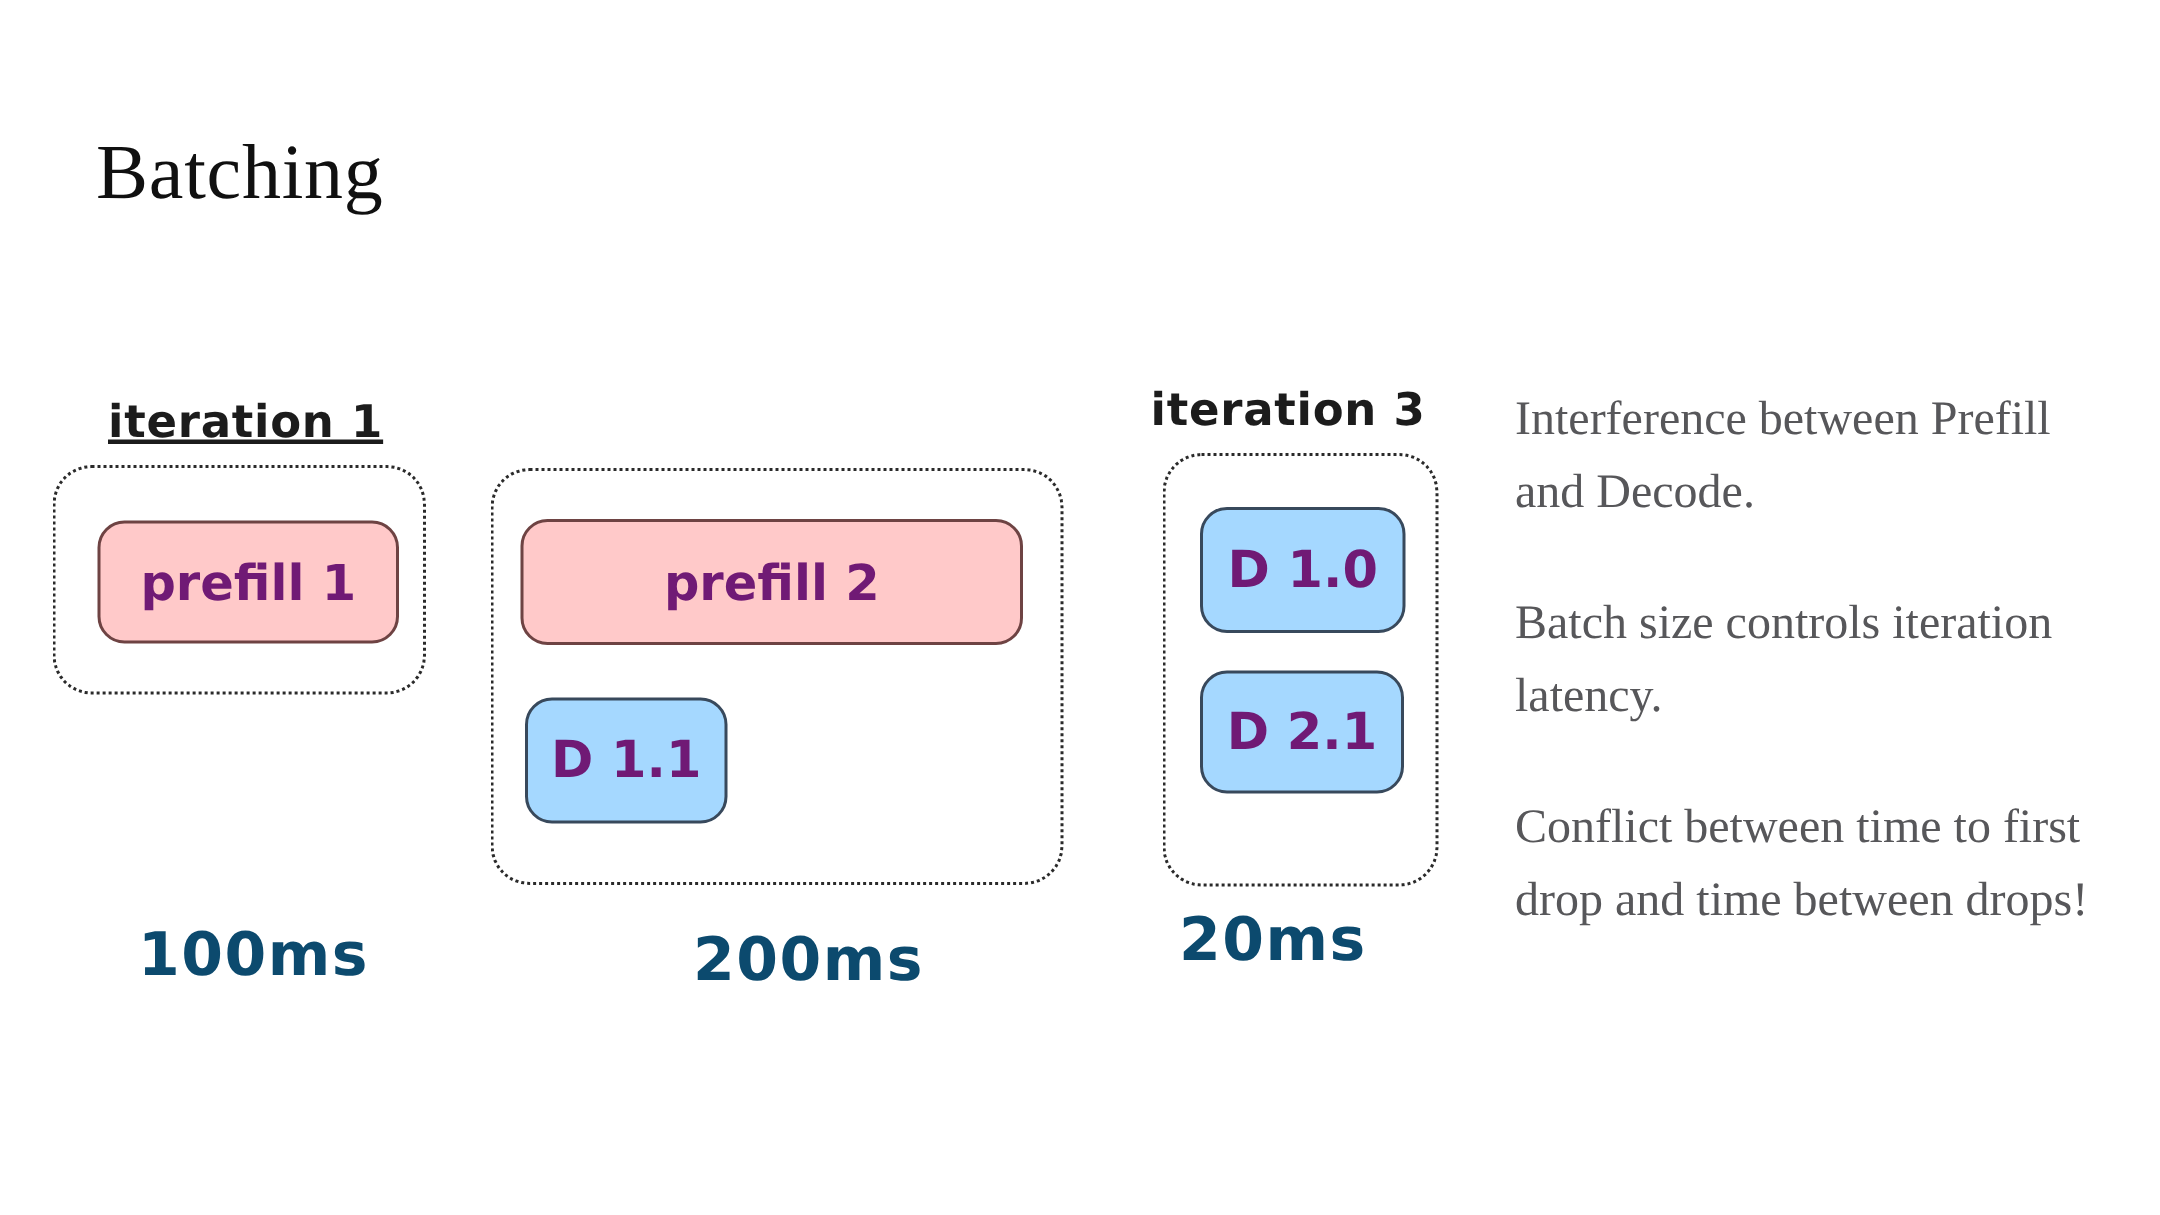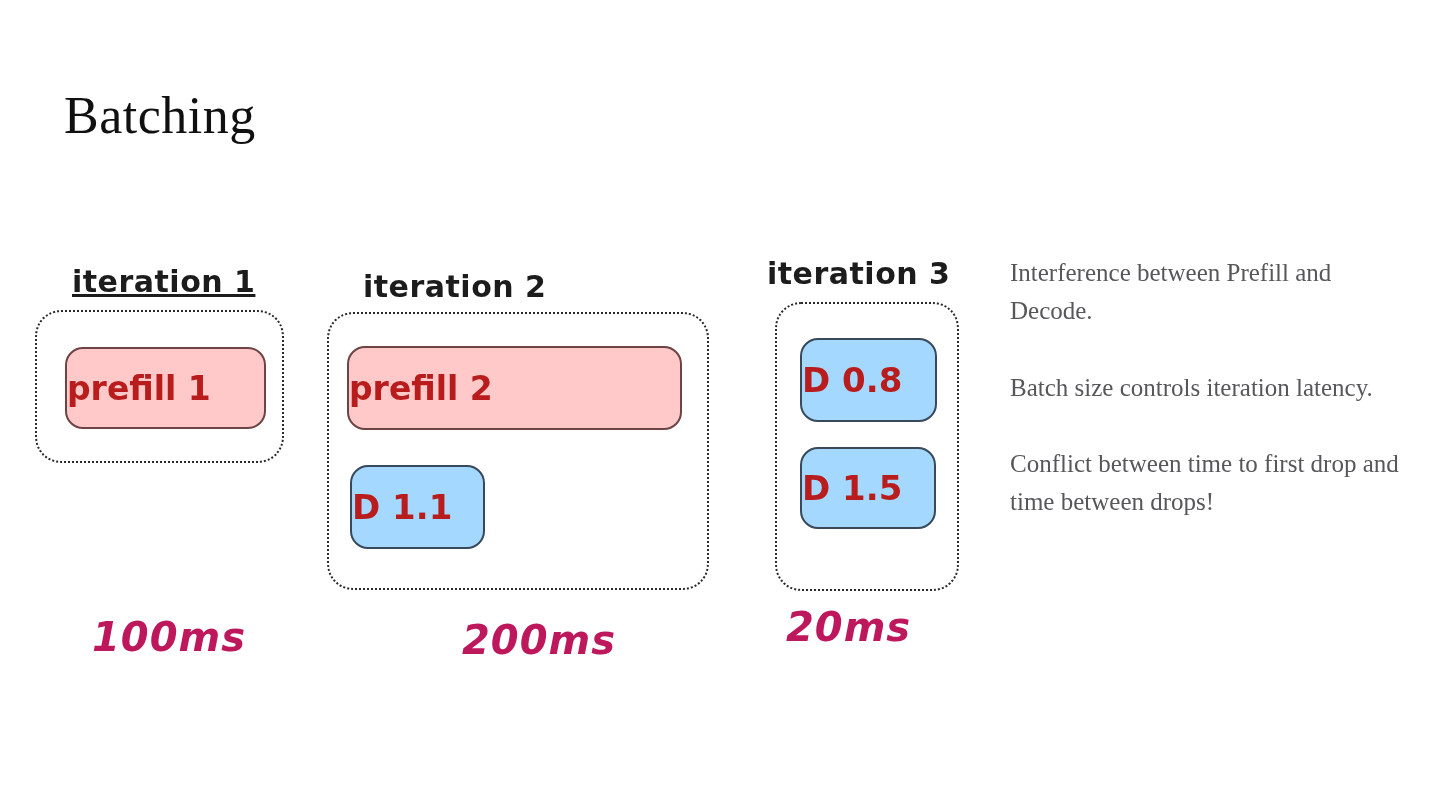--- a/index.html
+++ b/index.html
@@ -39,59 +39,58 @@
     position: absolute;
     border: 2px dotted #2a2a2a;
     border-radius: 26px;
     background: transparent;
   }
 
   .box {
     position: absolute;
     display: flex;
     align-items: center;
-    justify-content: flex-start;
+    justify-content: center;
     border-radius: 18px;
     font-family: "DejaVu Sans", sans-serif;
     font-weight: 700;
-    color: #b91c1c;
+    color: #701a75;
     white-space: nowrap;
   }
   .box.prefill {
     background: #ffc9c9;
     border: 2px solid #6e4343;
     font-size: 33px;
   }
   .box.decode {
     background: #a5d8ff;
     border: 2px solid #38495c;
     font-size: 34px;
   }
 
   .time-label {
     position: absolute;
     font-family: "DejaVu Sans", sans-serif;
     font-weight: 700;
     font-size: 40px;
-    color: #be185d;
+    color: #0c4a6e;
     letter-spacing: 1px;
     white-space: nowrap;
-    font-style: italic;
   }
 
   .notes {
     position: absolute;
     left: 1010px;
     top: 254px;
     width: 396px;
   }
   .notes p {
     margin: 0 0 38px 0;
     font-family: "Liberation Serif", serif;
-    font-size: 25px;
+    font-size: 32px;
     line-height: 1.53;
     color: #57575a;
   }
 
   
   .it1-label     { left: 72px;  top: 264px; text-decoration: underline; }
   .it1-container { left: 35px;  top: 310px; width: 245px; height: 149px; }
   .it1-prefill   { left: 65px;  top: 347px; width: 197px; height: 78px;  }
   .it1-time      { left: 92px;  top: 614px; }
 
@@ -116,37 +115,36 @@
 
   <h1 class="title">Batching</h1>
 
   <div class="iter-label it1-label">iteration 1</div>
   <div class="iter-container it1-container"></div>
   <div class="box prefill it1-prefill">
     <span>prefill 1</span>
   </div>
   <div class="time-label it1-time">100ms</div>
 
-  <div class="iter-label it2-label">iteration 2</div>
   <div class="iter-container it2-container"></div>
   <div class="box prefill it2-prefill">
     <span>prefill 2</span>
   </div>
   <div class="box decode it2-d11">
     <span>D 1.1</span>
   </div>
   <div class="time-label it2-time">200ms</div>
 
   <div class="iter-label it3-label">iteration 3</div>
   <div class="iter-container it3-container"></div>
   <div class="box decode it3-d12">
-    <span>D 0.8</span>
+    <span>D 1.0</span>
   </div>
   <div class="box decode it3-d21">
-    <span>D 1.5</span>
+    <span>D 2.1</span>
   </div>
   <div class="time-label it3-time">20ms</div>
 
   <div class="notes">
     <p>Interference between Prefill and Decode.</p>
     <p>Batch size controls iteration latency.</p>
     <p>Conflict between time to first drop and time between drops!</p>
   </div>
 
 </div>

